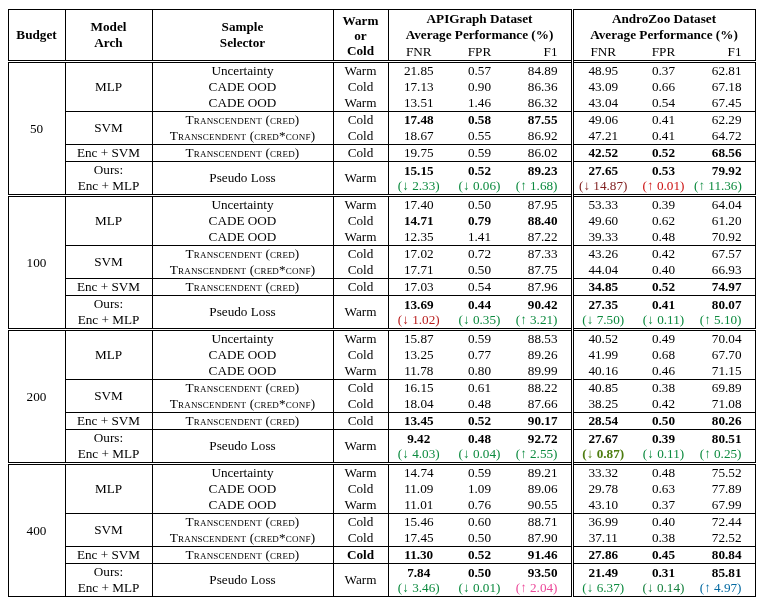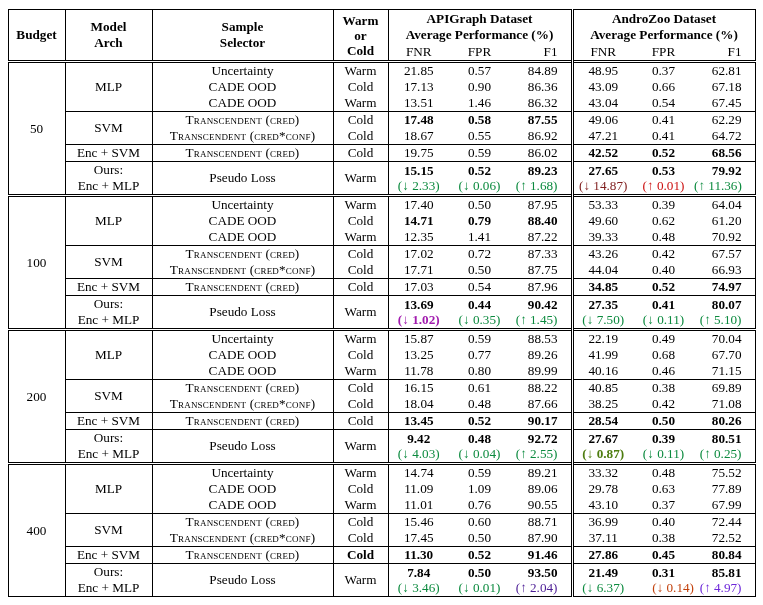--- a/index.html
+++ b/index.html
@@ -274,33 +274,33 @@
         <tr class="ours-row group-start">
           <td class="bl" rowspan="1">
             <div>Ours:</div>
             <div>Enc + MLP</div>
           </td>
           <td class="bl">Pseudo Loss</td>
           <td class="bl">Warm</td>
           <td class="c-fnr bl">
             <div class="stack">
               <div class="b">13.69</div>
-              <div style="color: #a21caf; font-weight: bold;">(↓ 1.02)</div>
+              <div style="color: #b91c1c;">(↓ 1.02)</div>
             </div>
           </td>
           <td class="c-fpr">
             <div class="stack">
               <div class="b">0.44</div>
               <div style="color: rgb(11, 138, 62);">(↓ 0.35)</div>
             </div>
           </td>
           <td class="c-f1">
             <div class="stack">
               <div class="b">90.42</div>
-              <div style="color: rgb(11, 138, 62);">(↑ 1.45)</div>
+              <div style="color: rgb(11, 138, 62);">(↑ 3.21)</div>
             </div>
           </td>
           <td class="c-fnr bl2">
             <div class="stack">
               <div class="b">27.35</div>
               <div style="color: rgb(11, 138, 62);">(↓ 7.50)</div>
             </div>
           </td>
           <td class="c-fpr">
             <div class="stack">
@@ -318,21 +318,21 @@
         <tr class="block-start">
           <td rowspan="7">200</td>
           <td class="bl" rowspan="3">
             <div>MLP</div>
           </td>
           <td class="bl">Uncertainty</td>
           <td class="bl">Warm</td>
           <td class="c-fnr bl">15.87</td>
           <td class="c-fpr">0.59</td>
           <td class="c-f1">88.53</td>
-          <td class="c-fnr bl2">22.19</td>
+          <td class="c-fnr bl2">40.52</td>
           <td class="c-fpr">0.49</td>
           <td class="c-f1">70.04</td>
         </tr>
         <tr>
           <td class="bl">CADE OOD</td>
           <td class="bl">Cold</td>
           <td class="c-fnr bl">13.25</td>
           <td class="c-fpr">0.77</td>
           <td class="c-f1">89.26</td>
           <td class="c-fnr bl2">41.99</td>
@@ -514,37 +514,37 @@
           </td>
           <td class="c-fpr">
             <div class="stack">
               <div class="b">0.50</div>
               <div style="color: rgb(11, 138, 62);">(↓ 0.01)</div>
             </div>
           </td>
           <td class="c-f1">
             <div class="stack">
               <div class="b">93.50</div>
-              <div style="color: #4c1d95;">(↑ 2.04)</div>
+              <div style="color: #ec4899;">(↑ 2.04)</div>
             </div>
           </td>
           <td class="c-fnr bl2">
             <div class="stack">
               <div class="b">21.49</div>
               <div style="color: rgb(11, 138, 62);">(↓ 6.37)</div>
             </div>
           </td>
           <td class="c-fpr">
             <div class="stack">
               <div class="b">0.31</div>
-              <div style="color: #c2410c; text-align: right;">(↓ 0.14)</div>
+              <div style="color: #15803d;">(↓ 0.14)</div>
             </div>
           </td>
           <td class="c-f1">
             <div class="stack">
               <div class="b">85.81</div>
-              <div style="color: #6d28d9;">(↑ 4.97)</div>
+              <div style="color: #0369a1;">(↑ 4.97)</div>
             </div>
           </td>
         </tr>
       </tbody>
   </table>
 </div>
 
 </body></html>

